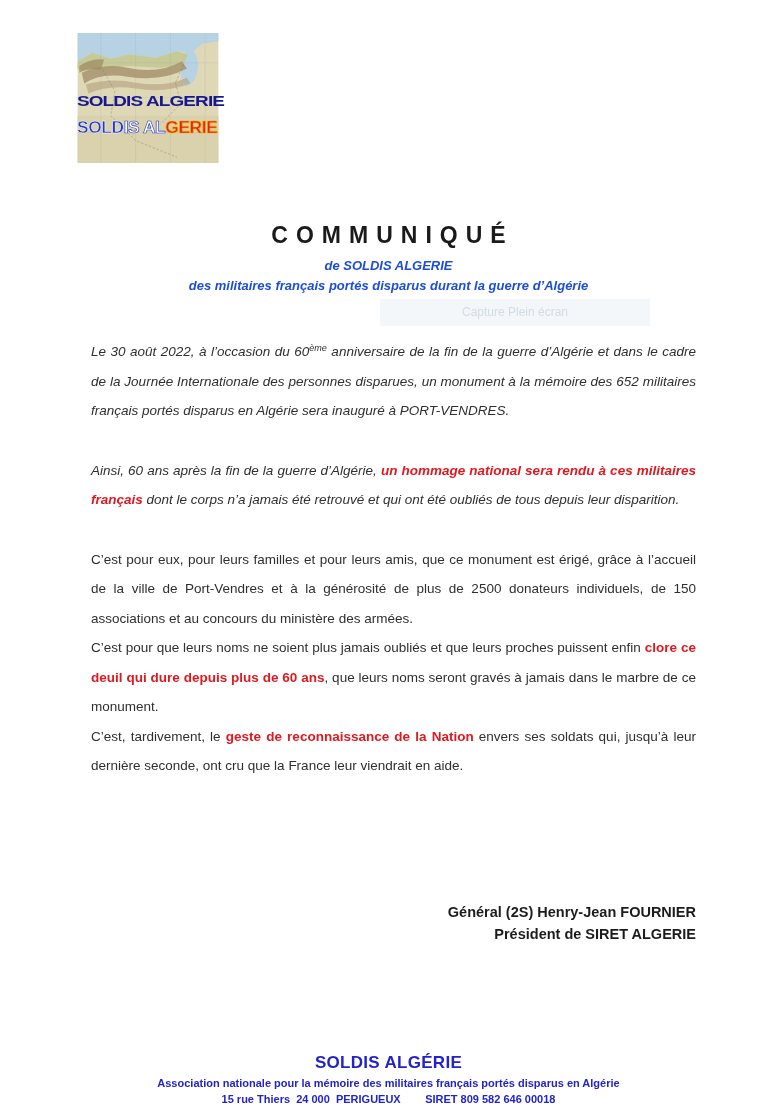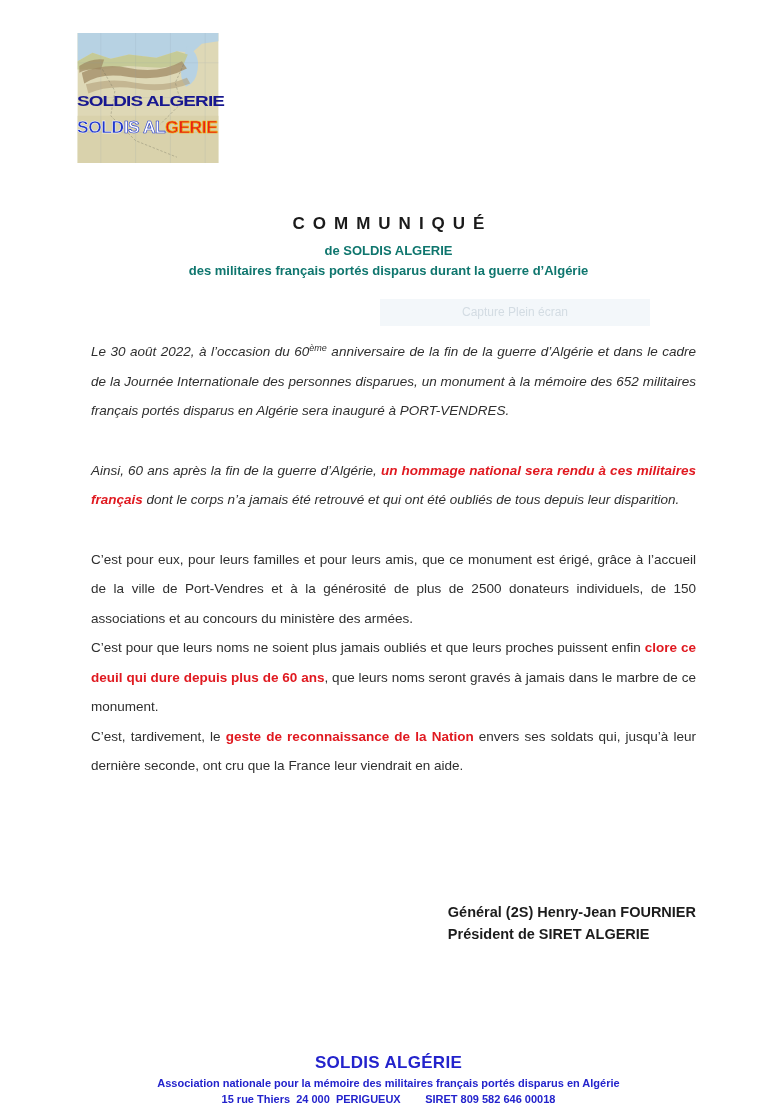--- a/index.html
+++ b/index.html
@@ -16,26 +16,26 @@
     background:#ffffff;
     font-family:"Liberation Sans",sans-serif;
     overflow:hidden;
   }
   
   .logo{position:absolute;left:63px;top:33px;width:170px;height:130px;}
   .logo svg{display:block;width:100%;height:100%;}
   
   .header{position:absolute;left:0;right:0;top:210px;text-align:center;color:#1a1a1a;}
   .doc-title{
-    margin:4px 0 7px 0;
-    font-size:17px;font-weight:bold;
+    margin:12px 0 7px 0;
+    font-size:23px;font-weight:bold;
     letter-spacing:8px;text-indent:8px;
     color:#1a1a1a;
   }
-  .doc-sub{font-size:13px;font-weight:bold;line-height:19.5px;color:#0f766e;}
+  .doc-sub{font-size:13px;font-weight:bold;line-height:19.5px;color:#1d4ed8;font-style:italic;}
   
   .capture-overlay{
     position:absolute;left:380px;top:299px;width:270px;height:27px;
     background:var(--overlay-bg);
     color:var(--overlay-text);
     font-size:12px;line-height:27px;text-align:center;
     border:none;padding:0;cursor:default;
     font-family:"Liberation Sans",sans-serif;
   }
   
@@ -43,21 +43,21 @@
     position:absolute;left:91px;top:337px;width:605px;
     font-size:13.5px;line-height:29.5px;
     text-align:justify;color:var(--body-text);
   }
   .body-text p{margin:0;}
   .body-text p.gap{margin-bottom:30px;font-style:italic;}
   .body-text .red{color:var(--accent-red);font-weight:bold;}
   .body-text .sup{vertical-align:super;font-size:9px;line-height:0;}
   
   .signature{
-    position:absolute;right:81px;top:902px;text-align:left;
+    position:absolute;right:81px;top:902px;text-align:right;
     font-weight:bold;font-size:14.5px;line-height:21.5px;color:#1c1c1c;
   }
   
   .footer{
     position:absolute;left:0;right:0;top:1006px;text-align:center;
     color:var(--footer-blue);font-weight:bold;margin-top:47px;
   }
   .footer-title{font-size:17px;letter-spacing:0.3px;margin:0 0 3px 0;}
   .footer-line{font-size:11px;line-height:15.5px;margin:0;white-space:pre-wrap;}
 </style>

